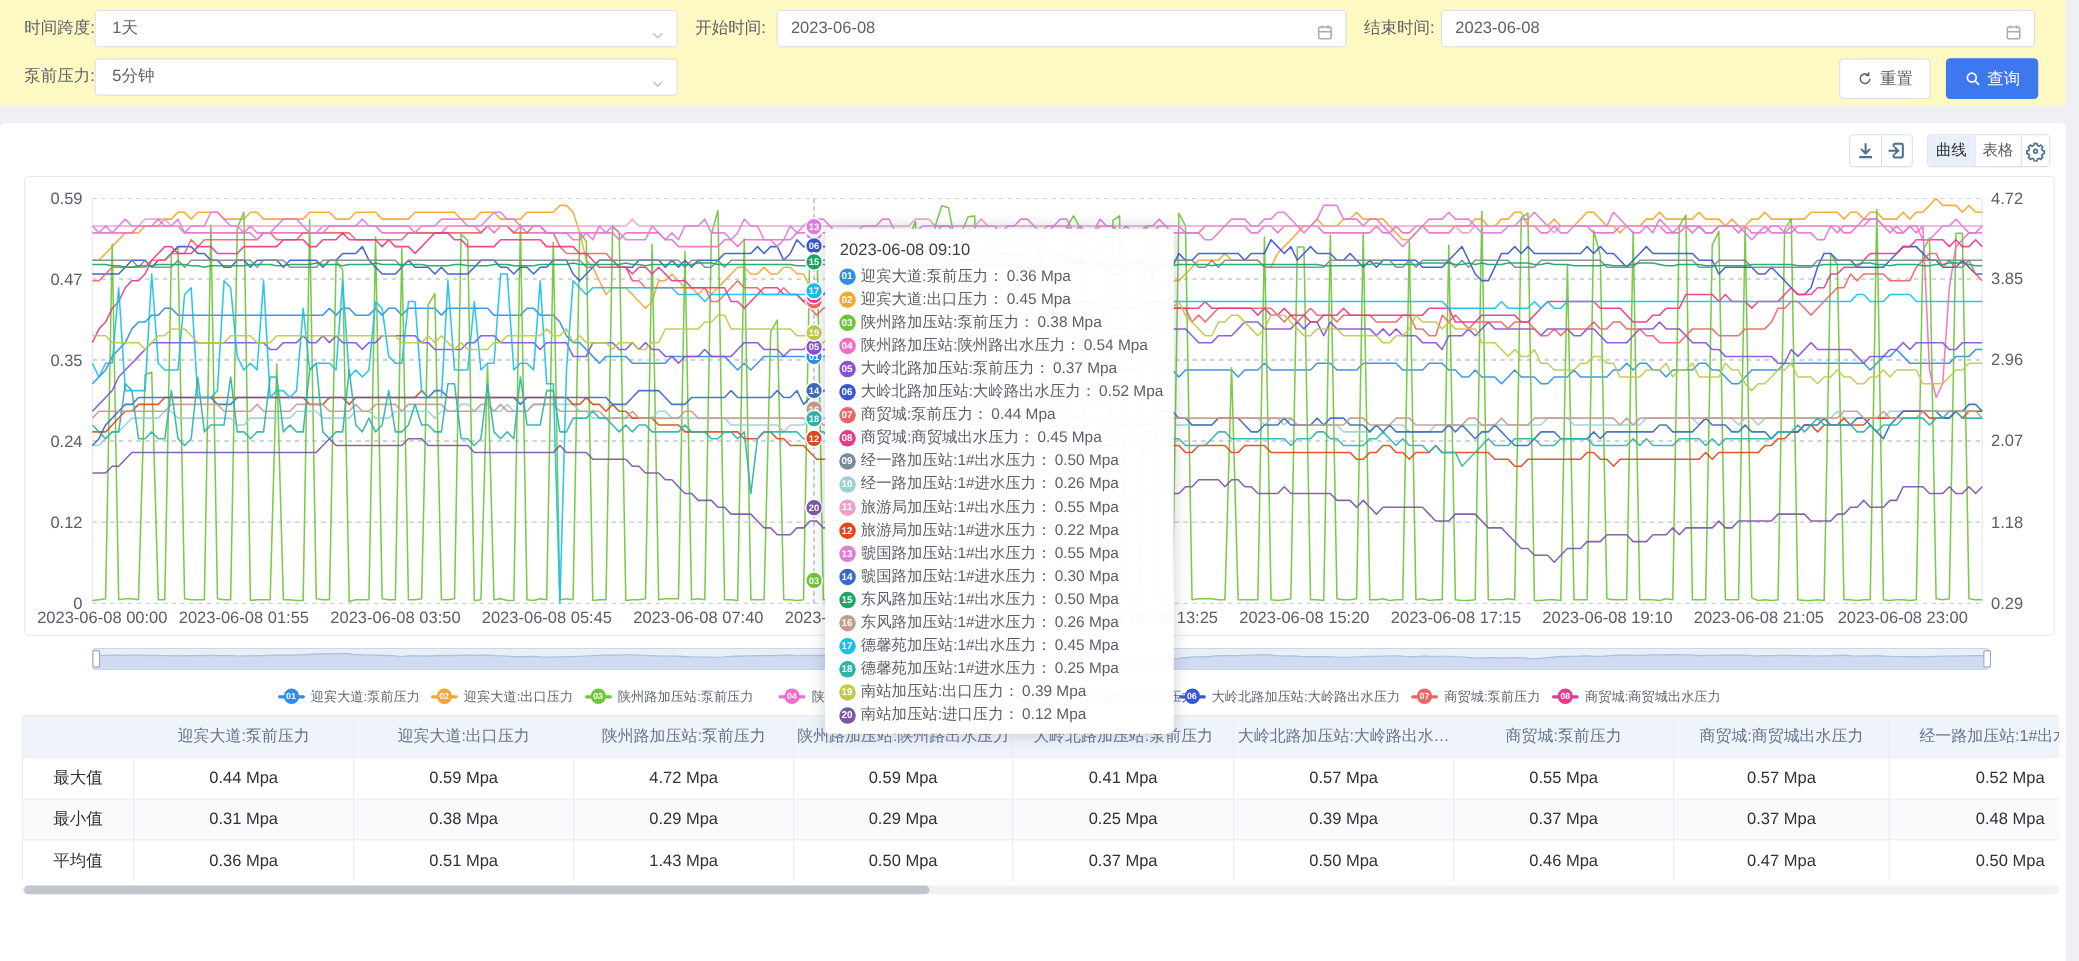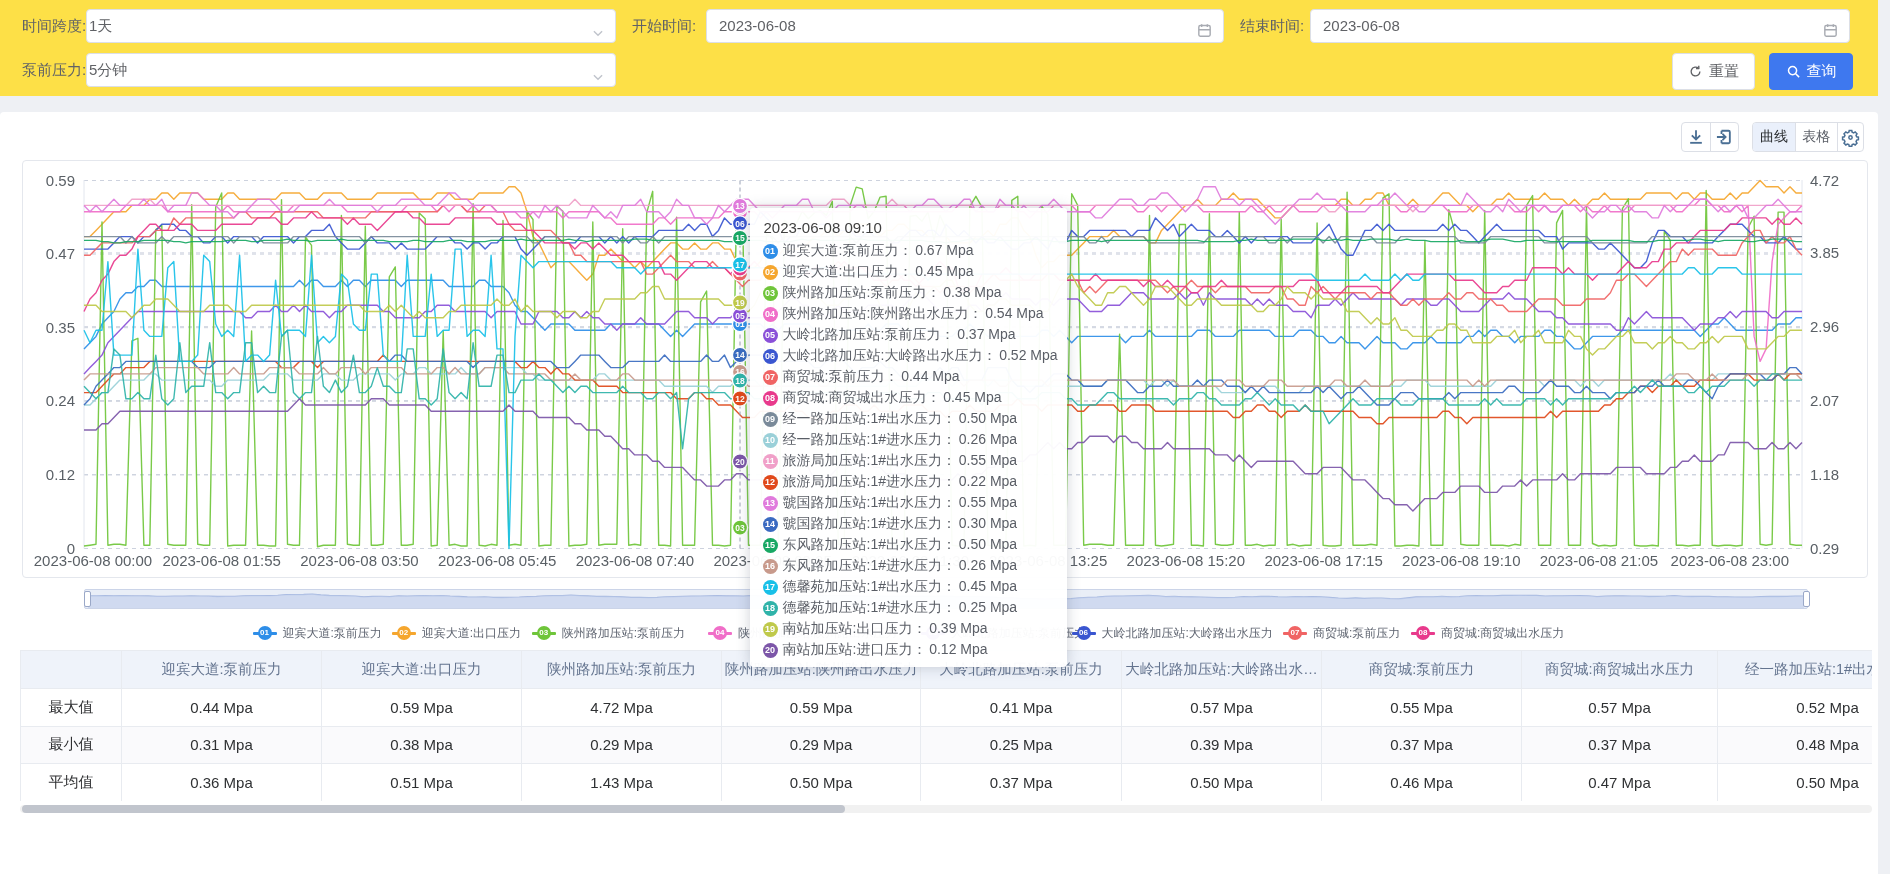--- a/index.html
+++ b/index.html
@@ -1,19 +1,19 @@
 <!DOCTYPE html>
 <html><head><meta charset="utf-8">
 <style>
 *{margin:0;padding:0;box-sizing:border-box}
 html,body{width:1890px;height:874px;overflow:hidden;background:#eef0f4;font-family:"Liberation Sans",sans-serif}
-#toppanel{position:absolute;left:0;top:0;width:1878px;height:96px;background:#fde047}
+#toppanel{position:absolute;left:0;top:0;width:1878px;height:96px;background:#fef9c3}
 #content{position:absolute;left:0;top:112px;width:1878px;height:762px;background:#fff;border-radius:4px 4px 0 0}
 .flabel{position:absolute;font-size:15px;color:#606266;line-height:34px;height:34px}
-.sel{position:absolute;height:34px;border:1px solid #DCDFE6;border-radius:4px;background:#fff;font-size:15px;color:#606266;line-height:32px;padding-left:2px}
+.sel{position:absolute;height:34px;border:1px solid #DCDFE6;border-radius:4px;background:#fff;font-size:15px;color:#606266;line-height:32px;padding-left:15px}
 .sel .chev{position:absolute;right:10px;top:9px}
 .dinp{position:absolute;height:34px;border:1px solid #DCDFE6;border-radius:4px;background:#fff;font-size:15px;color:#606266;line-height:32px;padding-left:12px}
 .dinp .cal{position:absolute;right:10px;top:8px}
 .btn{position:absolute;height:37px;border-radius:4px;font-size:15px;display:flex;align-items:center;justify-content:center;gap:6px}
 #btnreset{left:1672px;top:53px;width:83px;border:1px solid #DCDFE6;background:#fff;color:#606266}
 #btnquery{left:1769px;top:53px;width:84px;background:#3E78EF;color:#fff;border:1px solid #3E78EF}
 #selbar{position:absolute;left:20px;top:6px;width:233px;height:37px;border:1px solid #DCDFE6;border-radius:4px;background:#fff;display:flex;align-items:center}
 #selbar .t1{font-size:13.5px;color:#303133;padding-left:12px;white-space:nowrap}
 #selbar .t1 b{font-weight:bold}
 #selbar .dv{width:1px;height:35px;background:#DCDFE6;margin-left:10px;flex:0 0 1px}
@@ -367,21 +367,21 @@
         </tr>
       </tbody>
     </table>
   </div>
 <div id="hsb"></div>
 <div id="hsbthumb"></div>
 <div id="tooltip">
     <div class="tit">2023-06-08 09:10</div>
     <div class="tr">
       <span class="tb" style="background:#2E8EE8">01</span>
-      <span class="tt">迎宾大道:泵前压力： 0.67 Mpa</span>
+      <span class="tt">迎宾大道:泵前压力： 0.36 Mpa</span>
     </div>
     <div class="tr">
       <span class="tb" style="background:#F5A62E">02</span>
       <span class="tt">迎宾大道:出口压力： 0.45 Mpa</span>
     </div>
     <div class="tr">
       <span class="tb" style="background:#6FC53A">03</span>
       <span class="tt">陕州路加压站:泵前压力： 0.38 Mpa</span>
     </div>
     <div class="tr">

